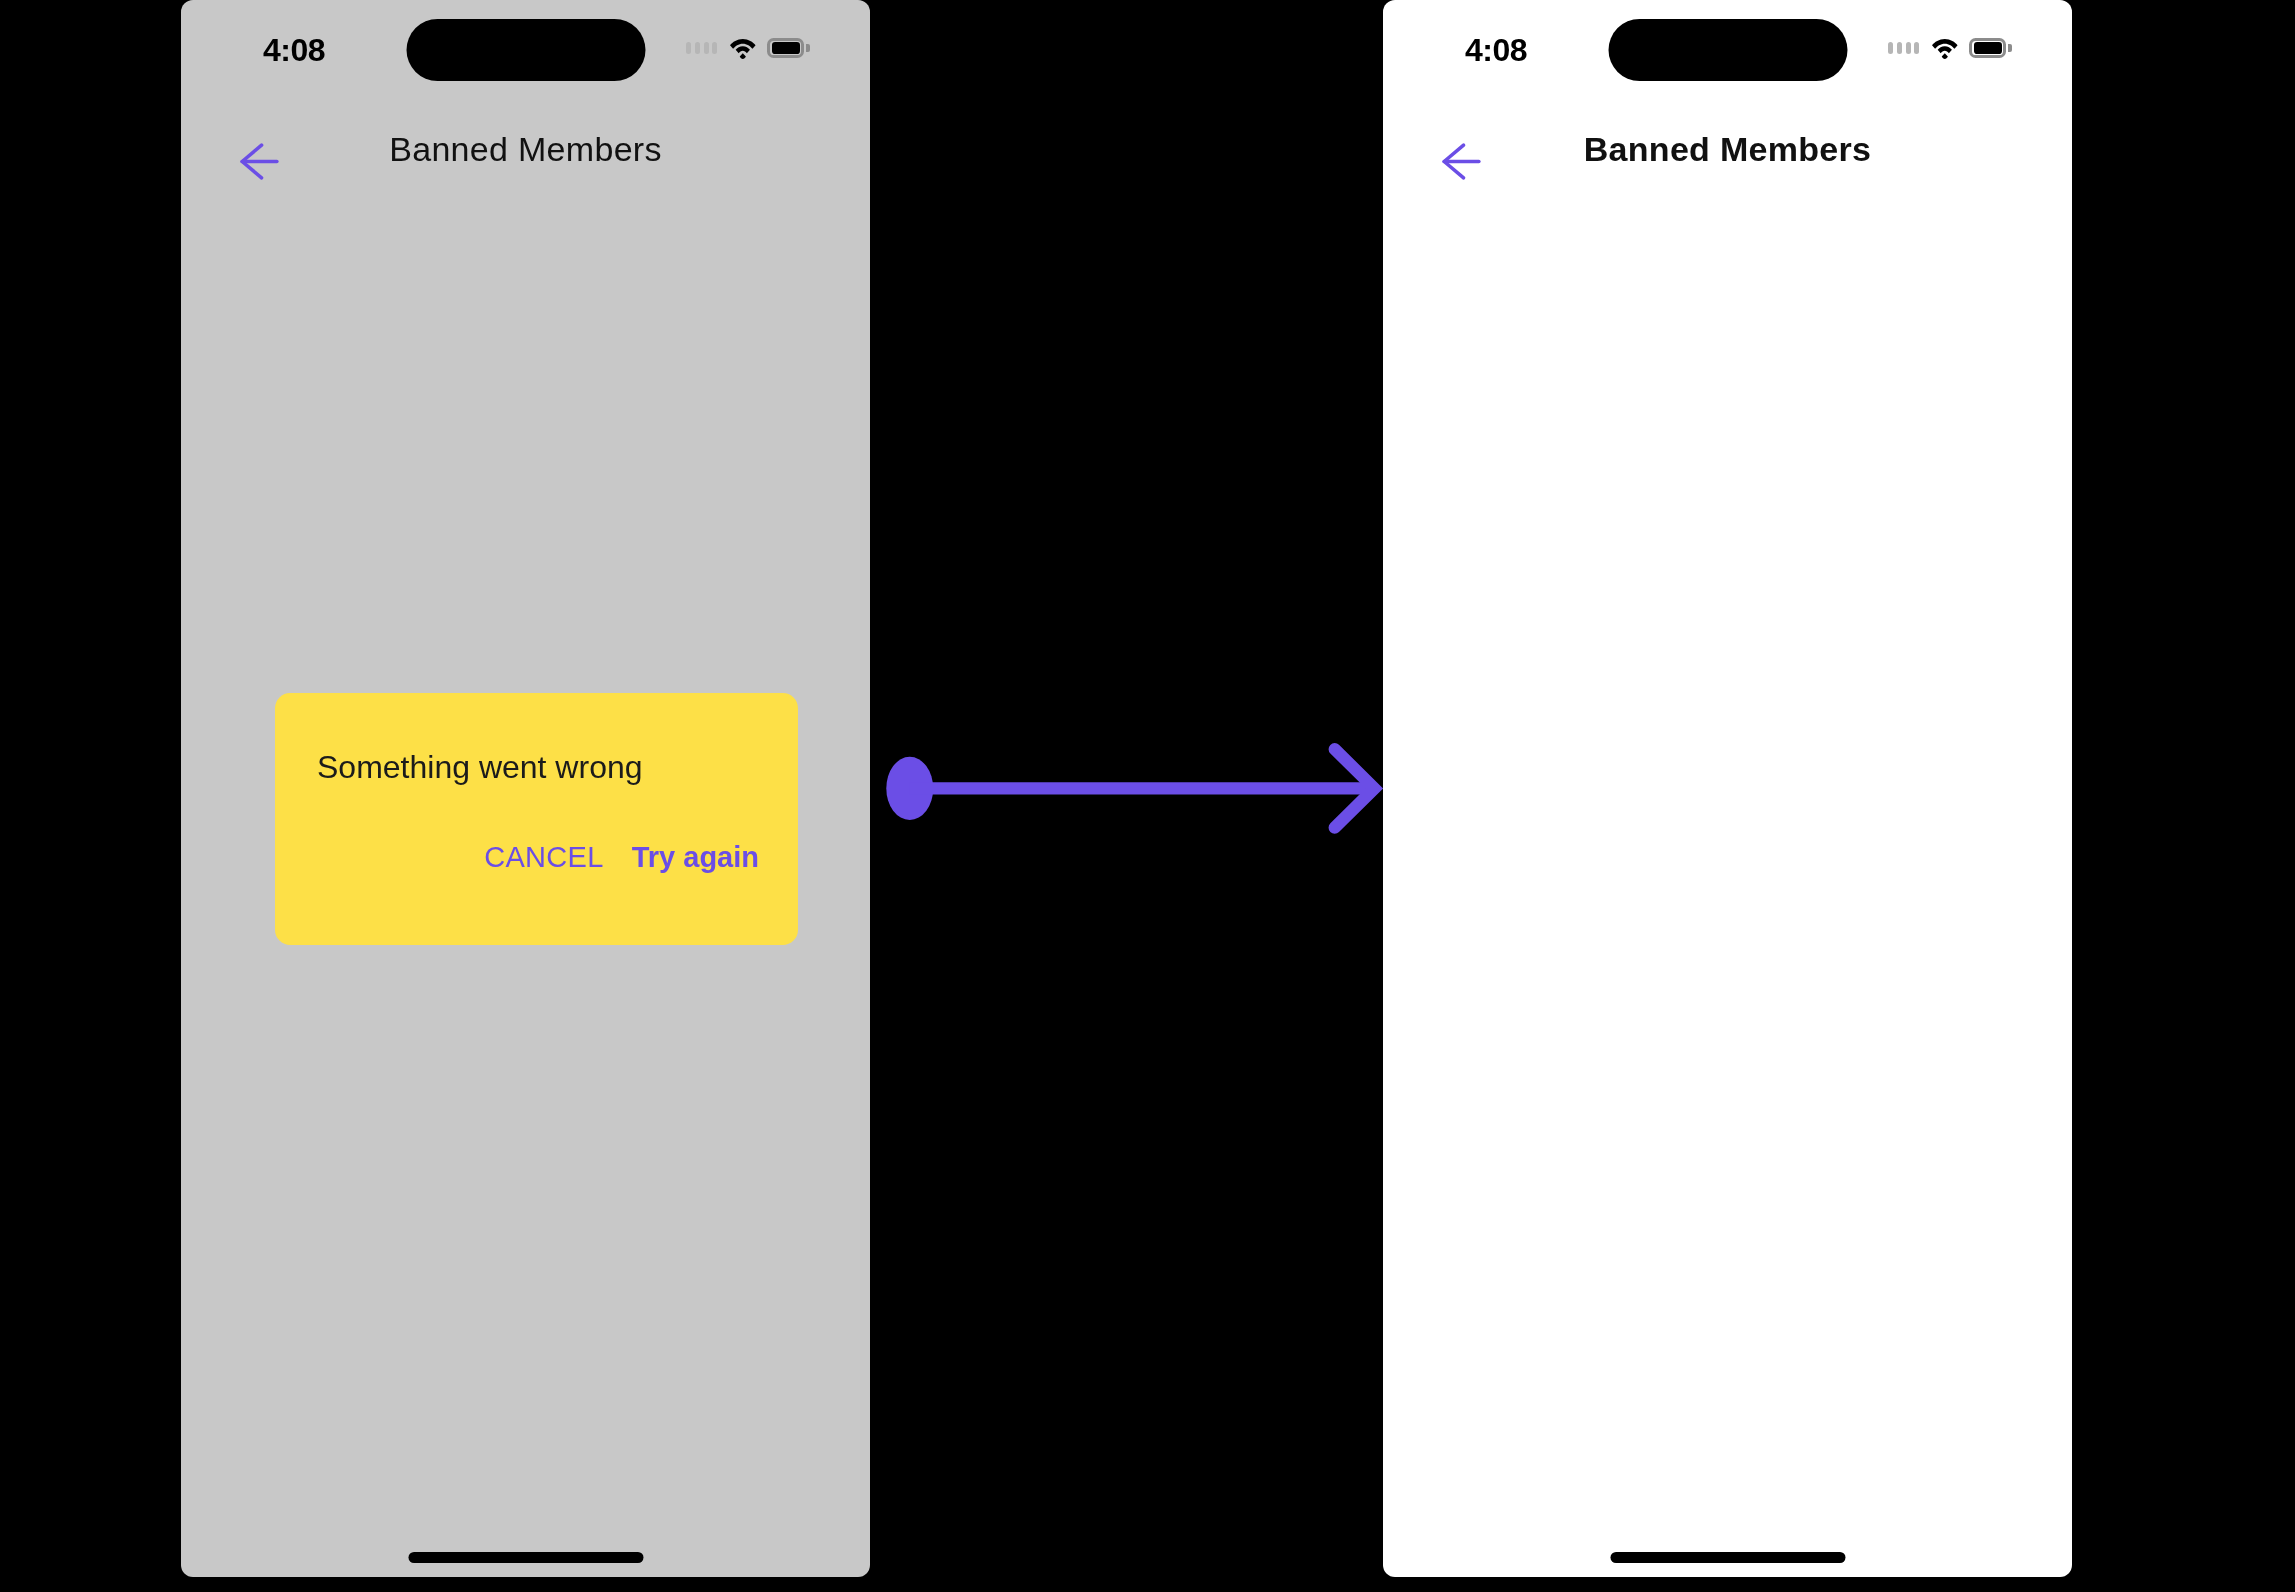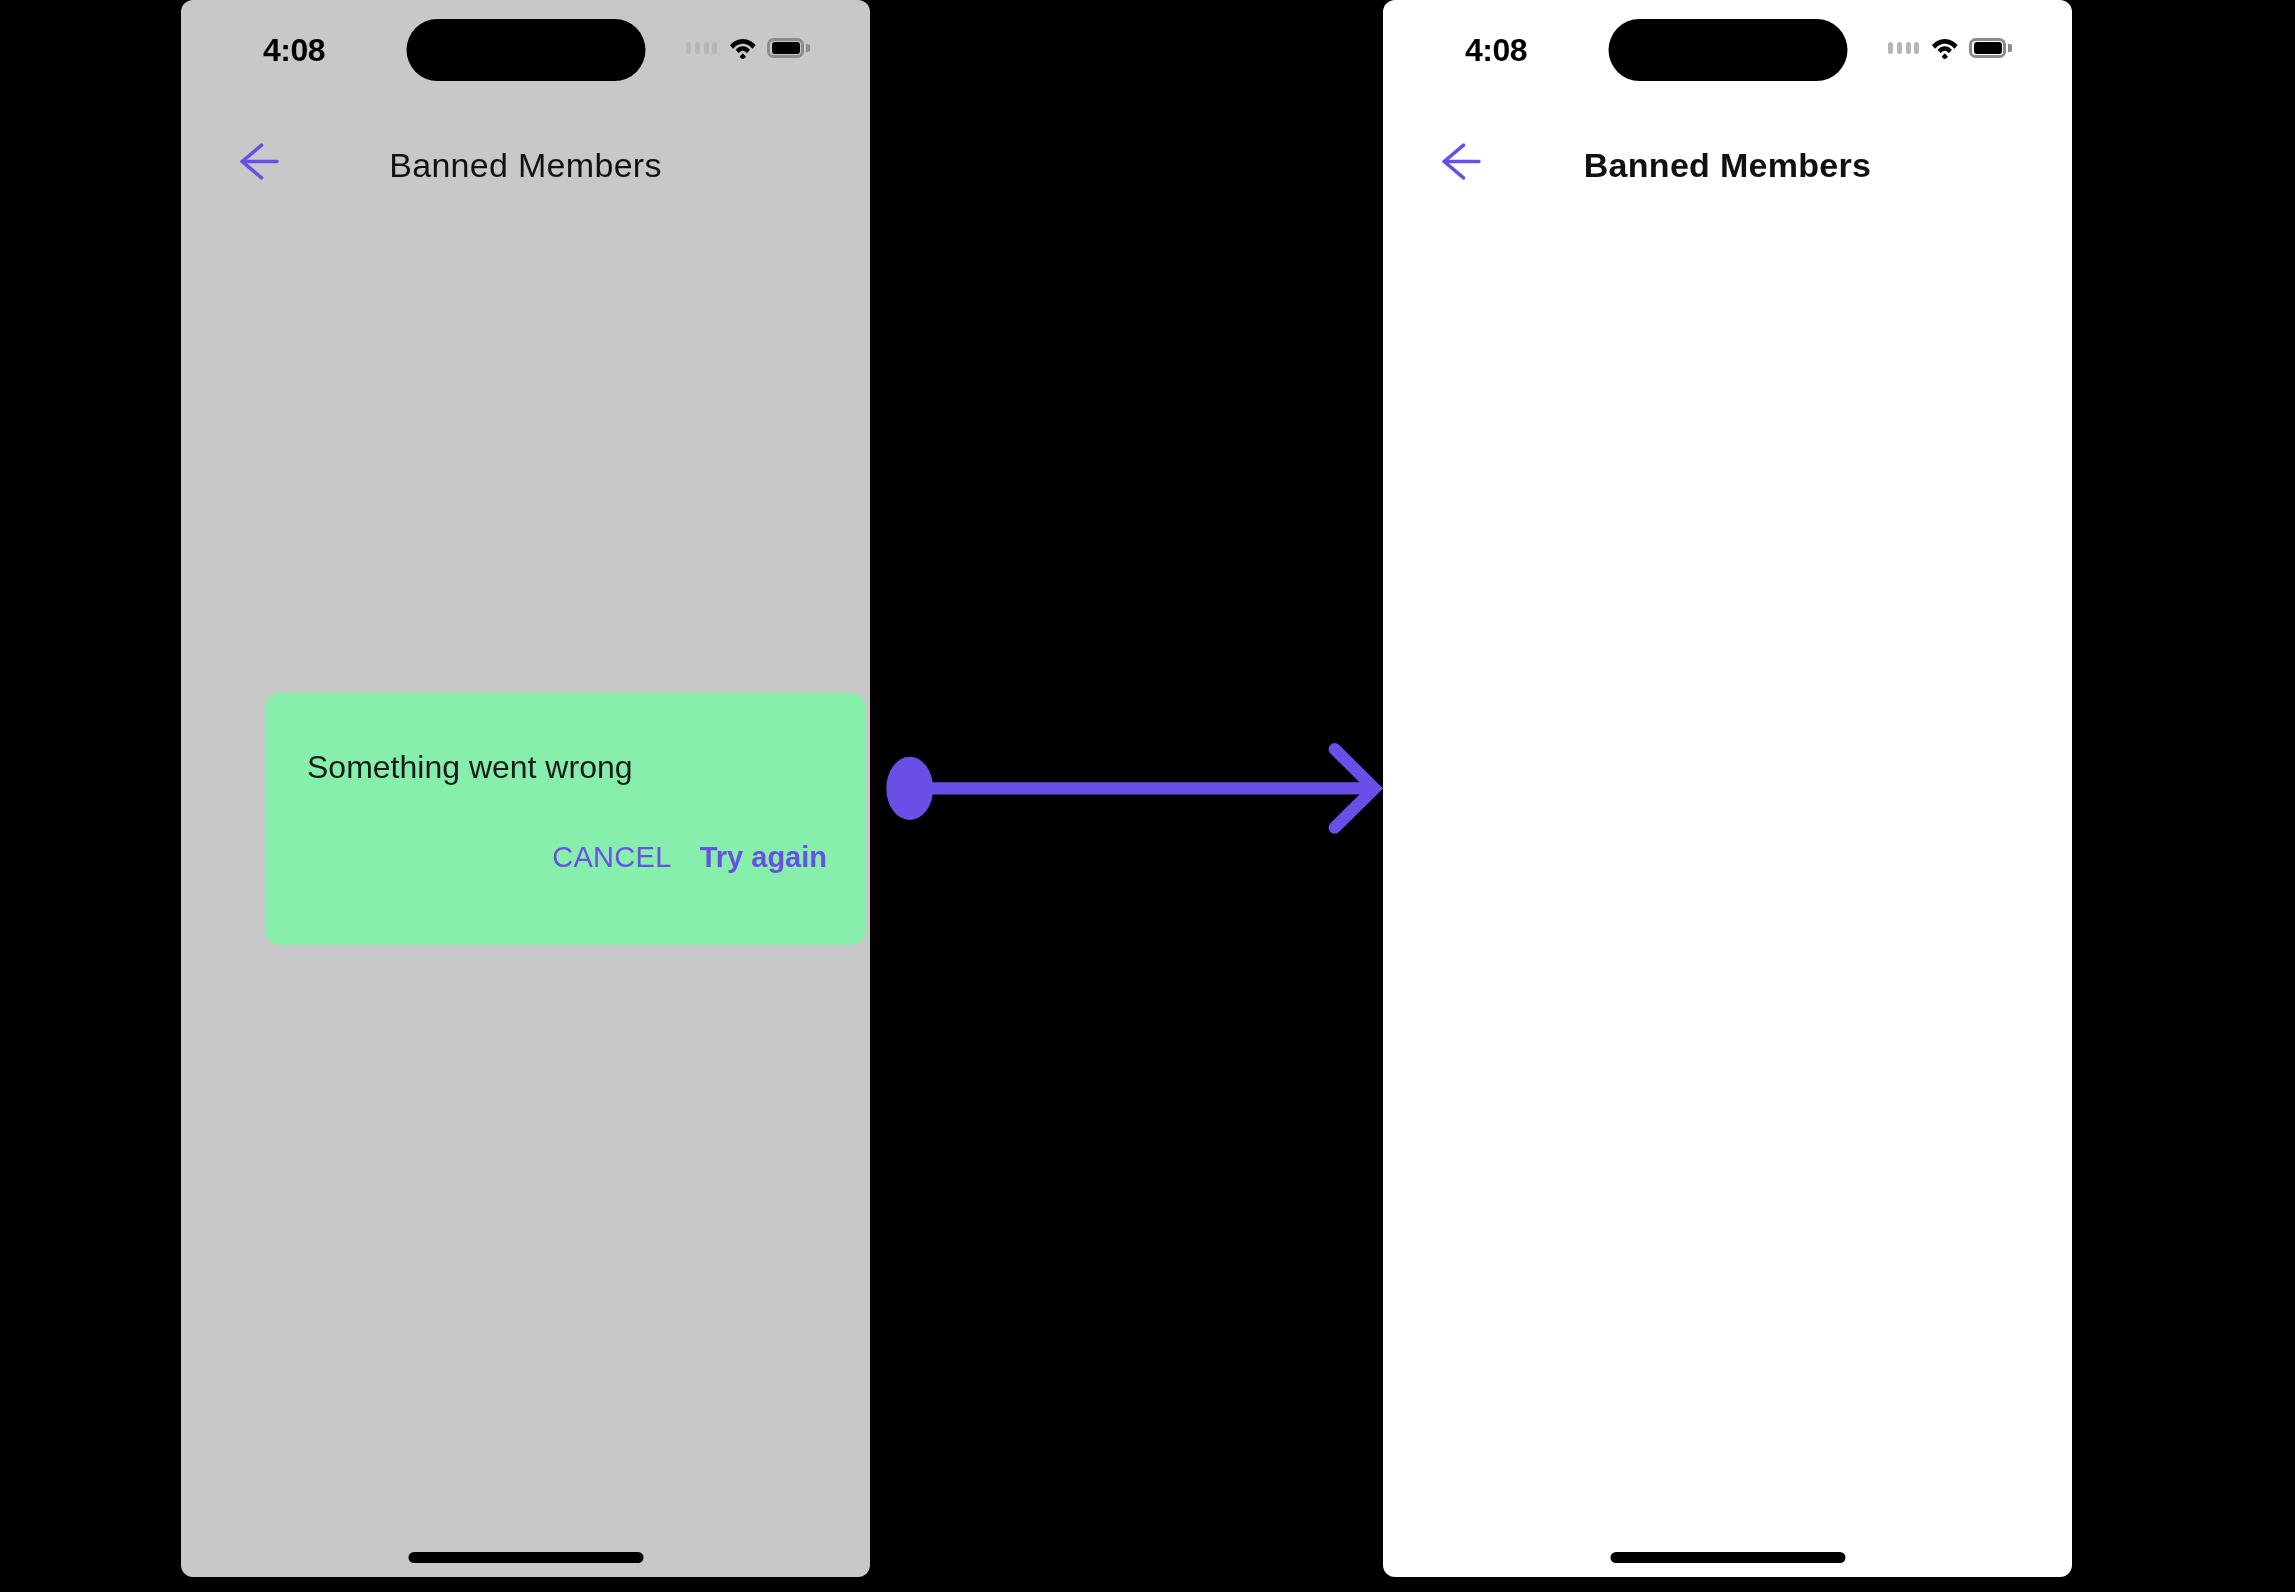--- a/index.html
+++ b/index.html
@@ -122,36 +122,36 @@
     width: 61px;
     height: 56px;
     display: flex;
     align-items: center;
     justify-content: center;
   }
   .app-bar-title {
     position: absolute;
     left: 0;
     right: 0;
-    top: 16px;
+    top: 0;
     text-align: center;
     font-size: 34px;
     color: #111111;
     letter-spacing: 0.3px;
   }
   .phone--right .app-bar-title { font-weight: bold; }
 
   
   .dialog {
     position: absolute;
-    left: 84px;
+    left: 94px;
     top: 693px;
-    width: 601px;
+    width: 523px;
     height: 252px;
-    background: #86efac;
+    background: #fde047;
     border-radius: 15.3px;
     box-sizing: border-box;
   }
   .dialog-title {
     position: absolute;
     left: 42px;
     top: 56px;
     font-size: 32px;
     color: #1b1b1b;
   }

